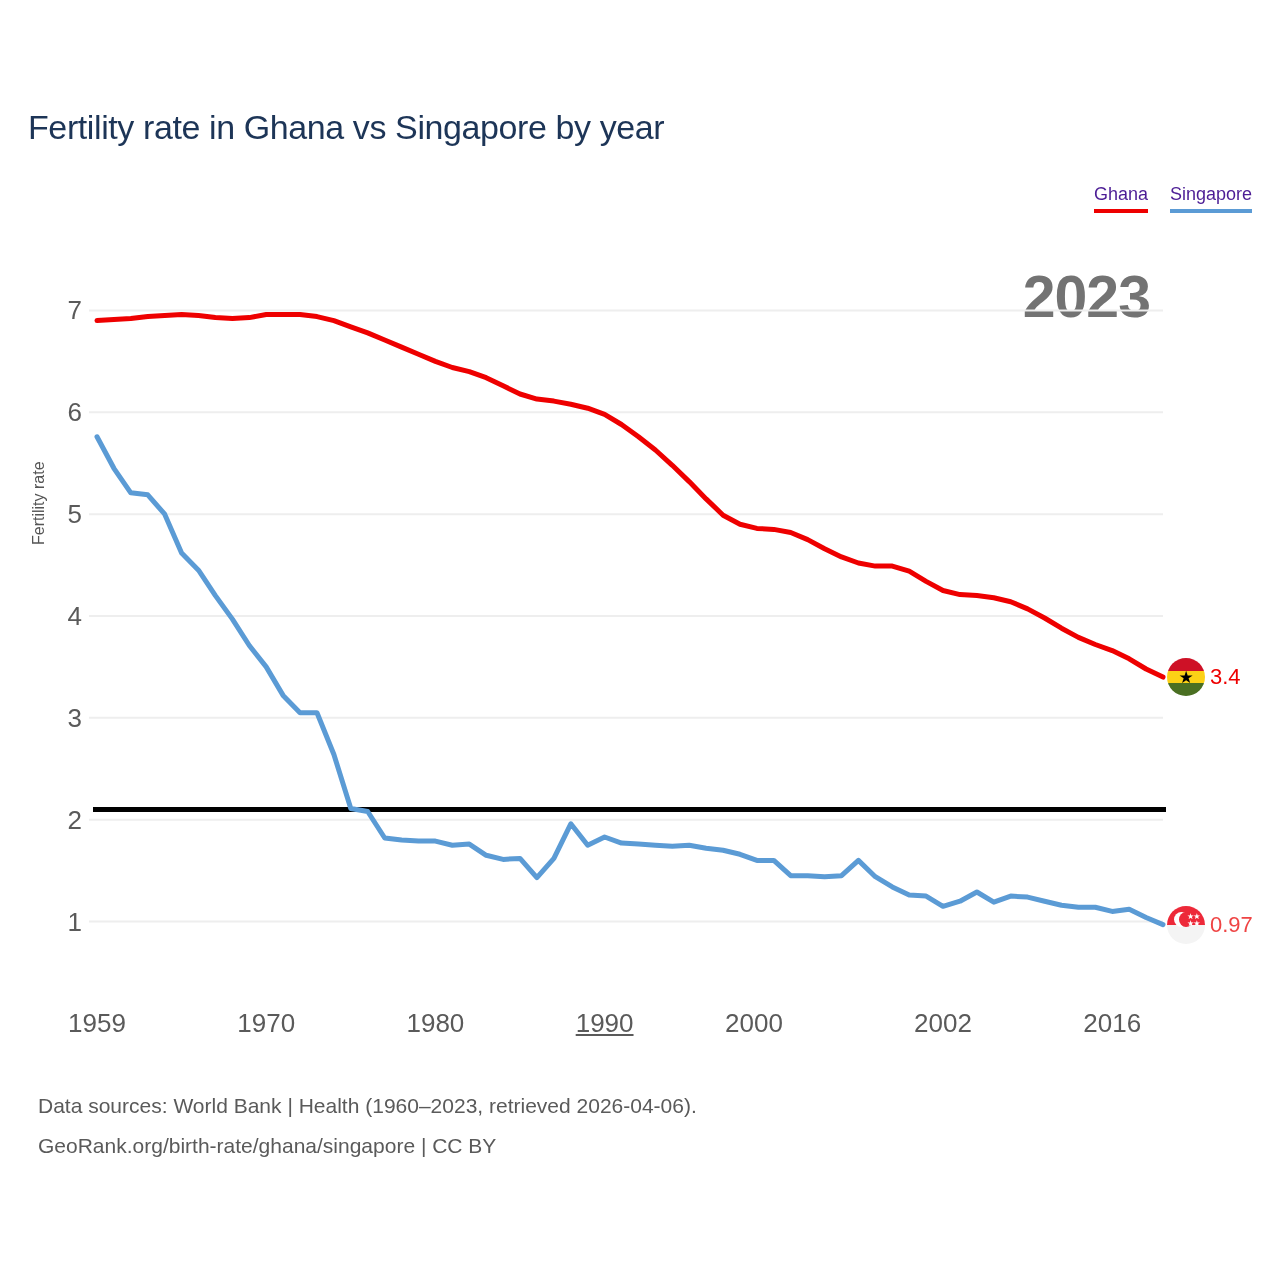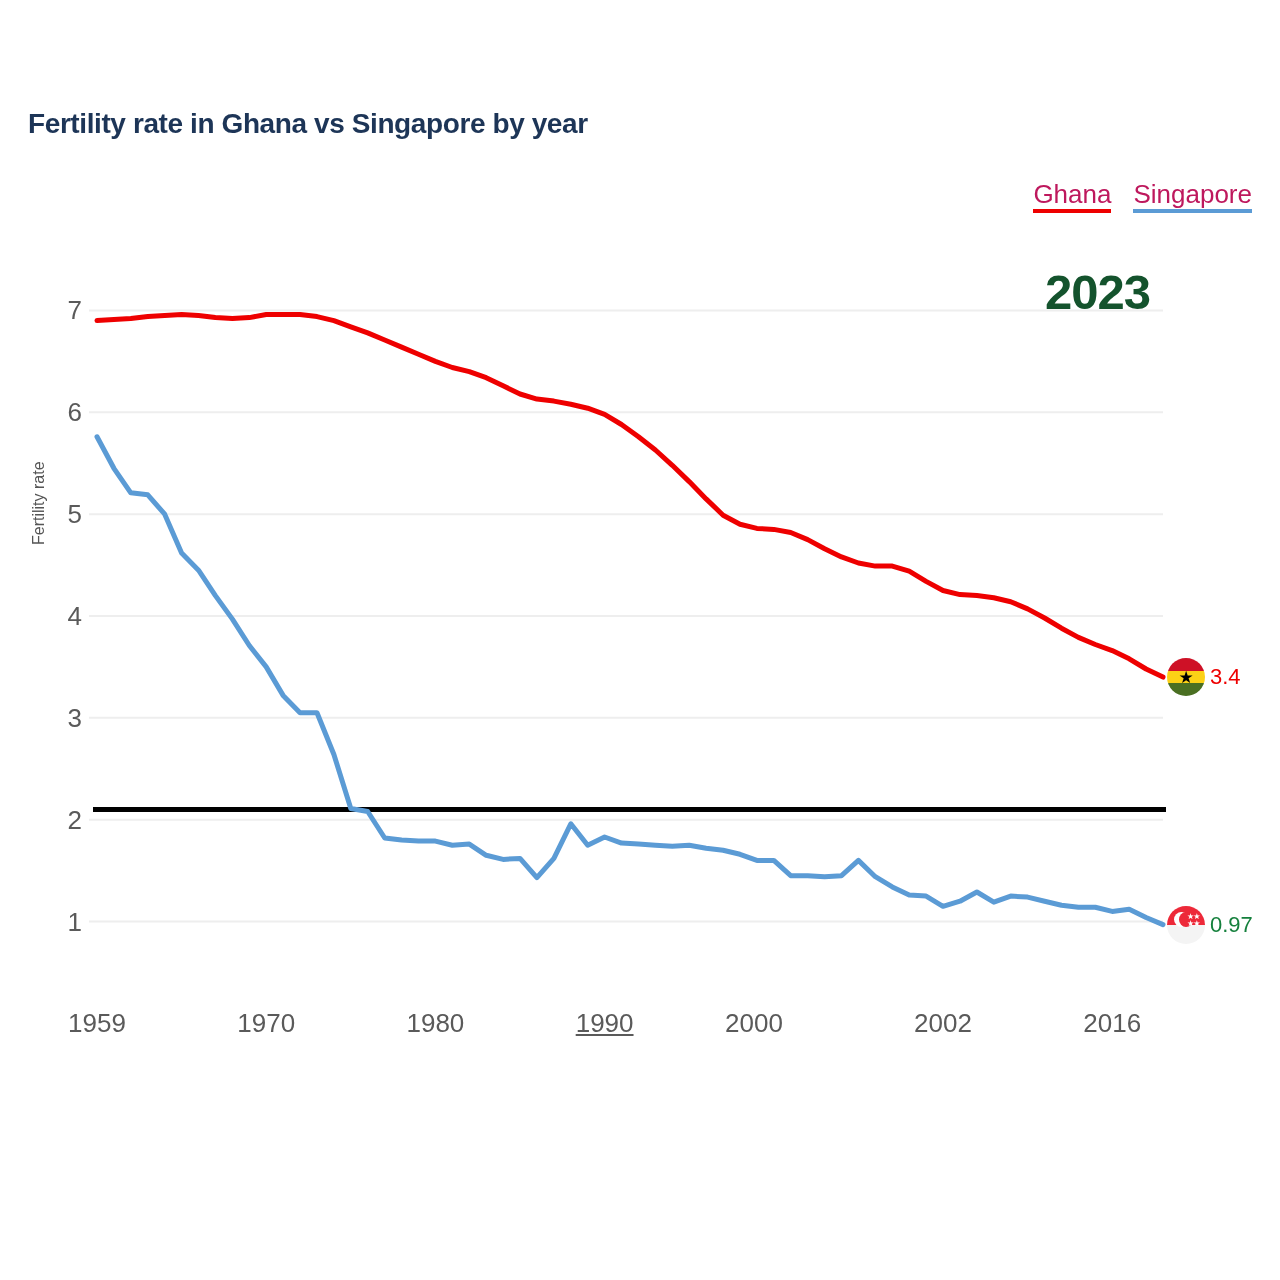--- a/index.html
+++ b/index.html
@@ -15,64 +15,64 @@
     overflow: hidden;
   }
   #chart-root {
     position: absolute;
     inset: 0;
   }
   .title {
     position: absolute;
     left: 28px;
     top: 108px;
-    font-size: 28px;
-    font-weight: bold;
+    font-size: 34px;
+    font-weight: normal;
     color: #1d3557;
     letter-spacing: -0.4px;
     white-space: nowrap;
   }
   .legend {
     position: absolute;
     right: 28px;
     top: 182px;
     display: flex;
     gap: 22px;
     align-items: flex-start;
   }
   .legend-item {
     display: flex;
     flex-direction: column;
     align-items: center;
   }
   .legend-label {
-    font-size: 26px;
-    color: #be185d;
+    font-size: 18px;
+    color: #4c1d95;
     line-height: 24px;
     white-space: nowrap;
   }
   .legend-bar {
     height: 4px;
     width: 100%;
     margin-top: 3px;
   }
   .plot {
     position: absolute;
     left: 0;
     top: 0;
     width: 1280px;
     height: 1280px;
   }
   .watermark {
     position: absolute;
     right: 130px;
     top: 268px;
-    font-size: 49px;
+    font-size: 59px;
     font-weight: bold;
-    color: #14532d;
+    color: #737373;
     letter-spacing: -1px;
     line-height: 1;
   }
   .ylabel {
     position: absolute;
     left: 30px;
     top: 545px;
     font-size: 16px;
     color: #555;
     transform: rotate(-90deg);
@@ -201,17 +201,21 @@
     <span class="endpoint-value" style="color:#ee0000">3.4</span>
   </div>
 
   <div class="endpoint" id="ep-singapore" style="left: 1167px; top: 924.594px;">
     <span class="flag">
       <span class="flag-sg-red"></span>
       <span class="flag-sg-white"></span>
       <span class="flag-sg-moon"></span>
       <span class="flag-sg-stars">★★<br>★★</span>
     </span>
-    <span class="endpoint-value" style="color:#15803d">0.97</span>
-  </div>
-
+    <span class="endpoint-value" style="color:#ef4444">0.97</span>
+  </div>
+
+  <div class="footer">
+    <div>Data sources: World Bank | Health (1960–2023, retrieved 2026-04-06).</div>
+    <div>GeoRank.org/birth-rate/ghana/singapore | CC BY</div>
+  </div>
 
 </div>
 
 </body></html>

